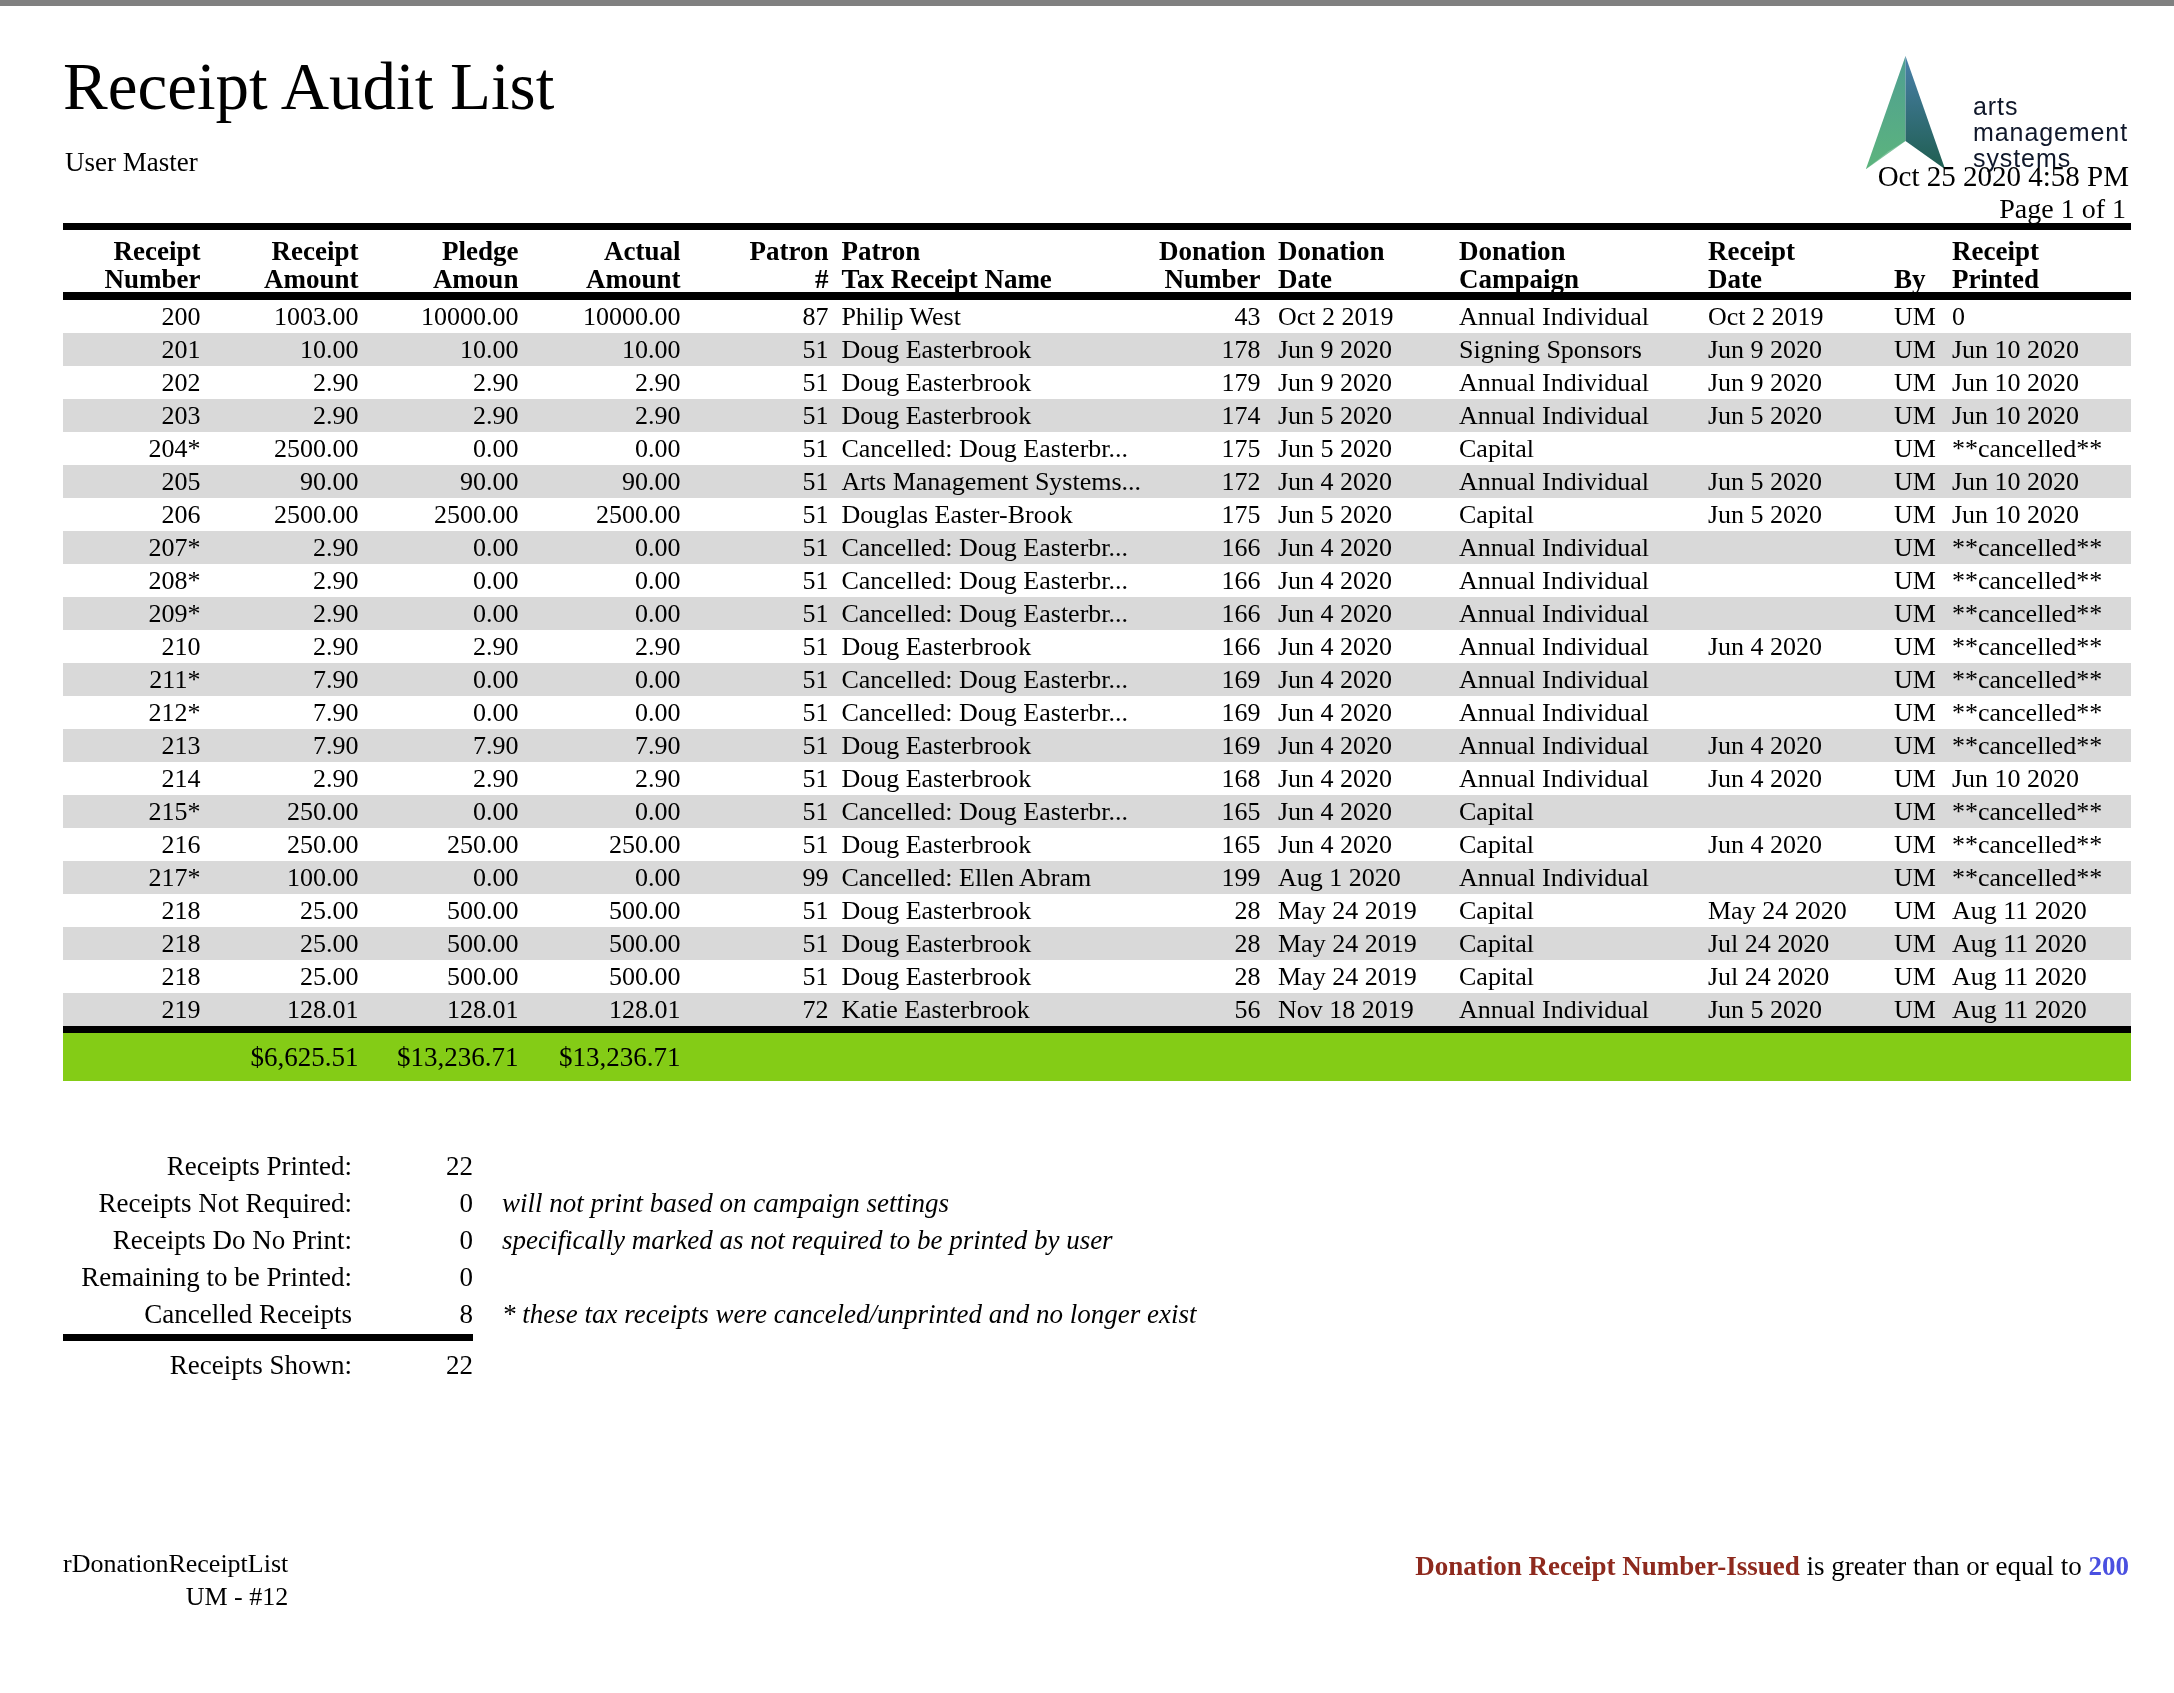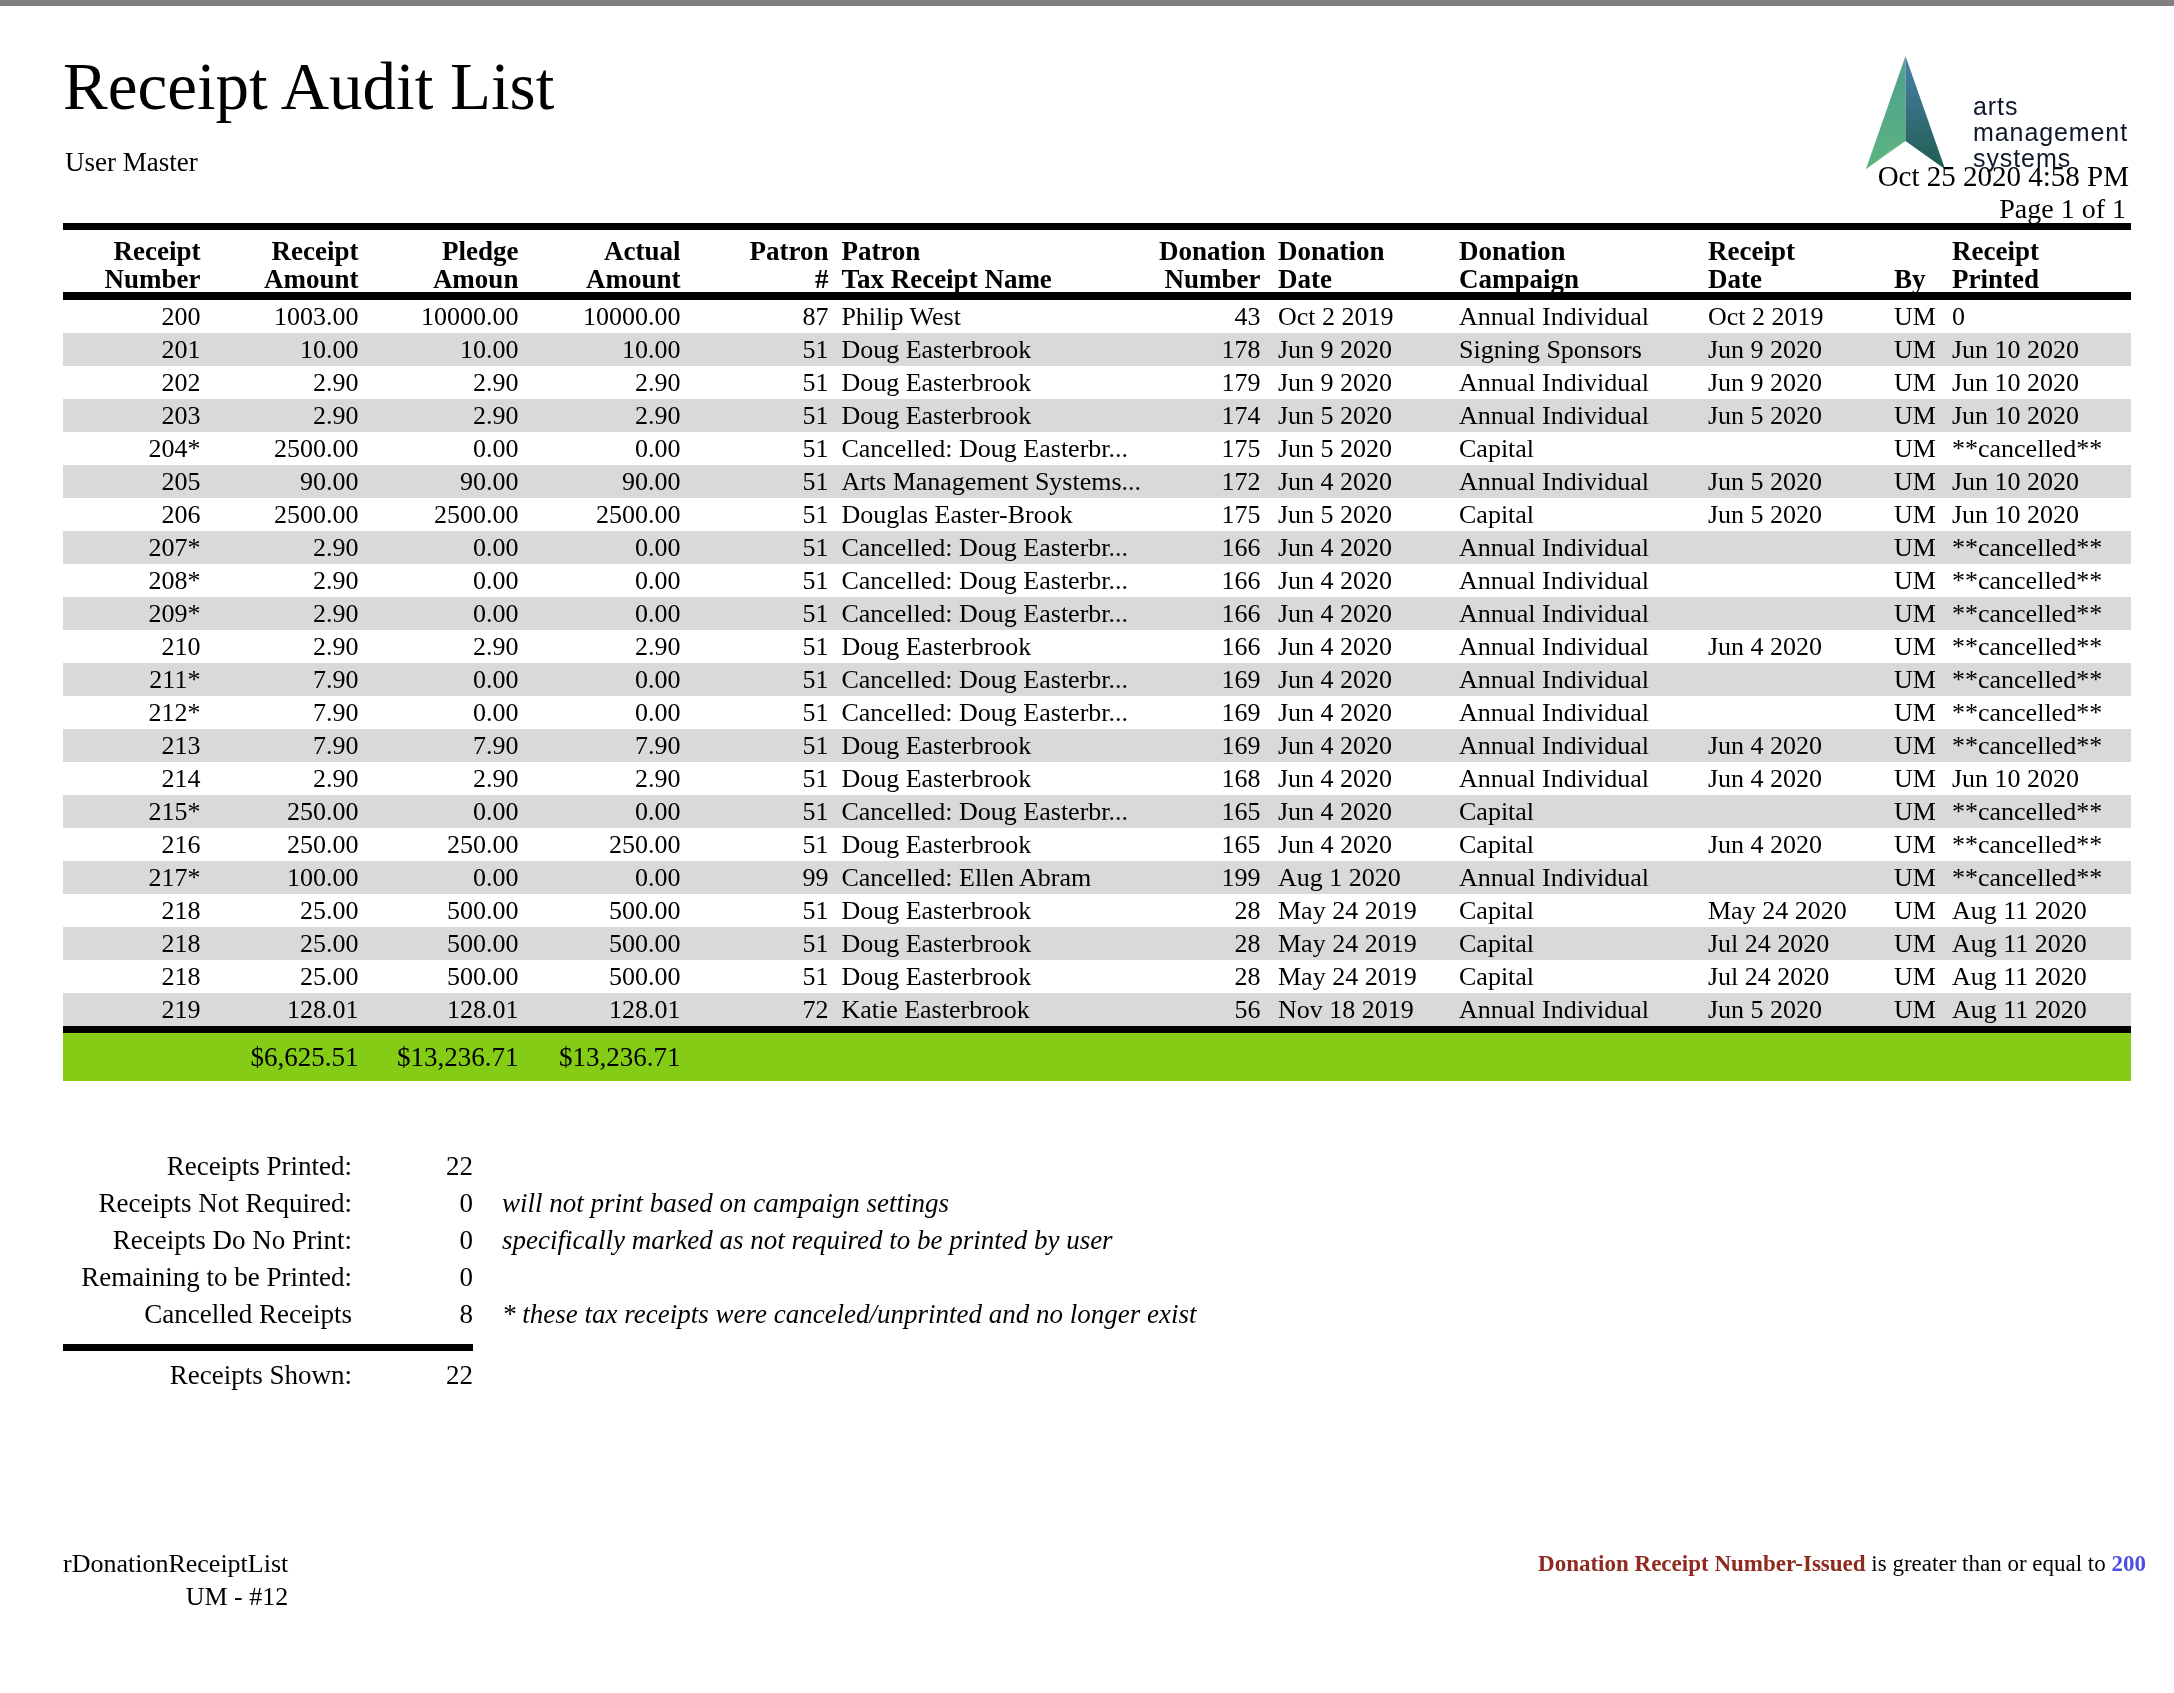--- a/index.html
+++ b/index.html
@@ -32,24 +32,24 @@
   .col-patron-name{padding-left:7.4px !important;}
   .report-table tfoot td{border-top:7.4px solid #000;height:48px;line-height:48px;font-size:27px;background:#84cc16;}
   
   .summary{position:absolute;left:63px;top:1148px;font-size:27px;}
   .summary-heading{font-weight:bold;font-size:28px;margin:0 0 13px 41px;}
   .sum-row{display:flex;align-items:baseline;line-height:37px;}
   .sum-lv{display:flex;width:410px;flex:0 0 410px;}
   .sum-label{flex:1;text-align:right;}
   .sum-value{width:121px;flex:0 0 121px;text-align:right;}
   .sum-note{margin-left:29px;white-space:nowrap;font-style:italic;}
-  .sum-rule{border-bottom:7.4px solid #000;padding-bottom:11px;margin-bottom:5.6px;}
+  .sum-rule{border-bottom:7.4px solid #000;padding-bottom:1px;margin-bottom:5.6px;}
   
   .footer-left{position:absolute;left:63px;top:1547px;font-size:26px;line-height:33px;text-align:right;}
-  .footer-right{position:absolute;right:28px;top:1551px;font-size:23px;white-space:nowrap;}
+  .footer-right{position:absolute;right:45px;top:1551px;font-size:27px;white-space:nowrap;}
   .criteria-field{font-weight:bold;}
   .criteria-value{font-weight:bold;}
 </style>
 </head>
 <body>
 
 <div class="topbar" style="background: rgb(128, 128, 128);"></div>
 
 <h1 class="page-title">Receipt Audit List</h1>
 <div class="report-subtitle">User Master</div>

